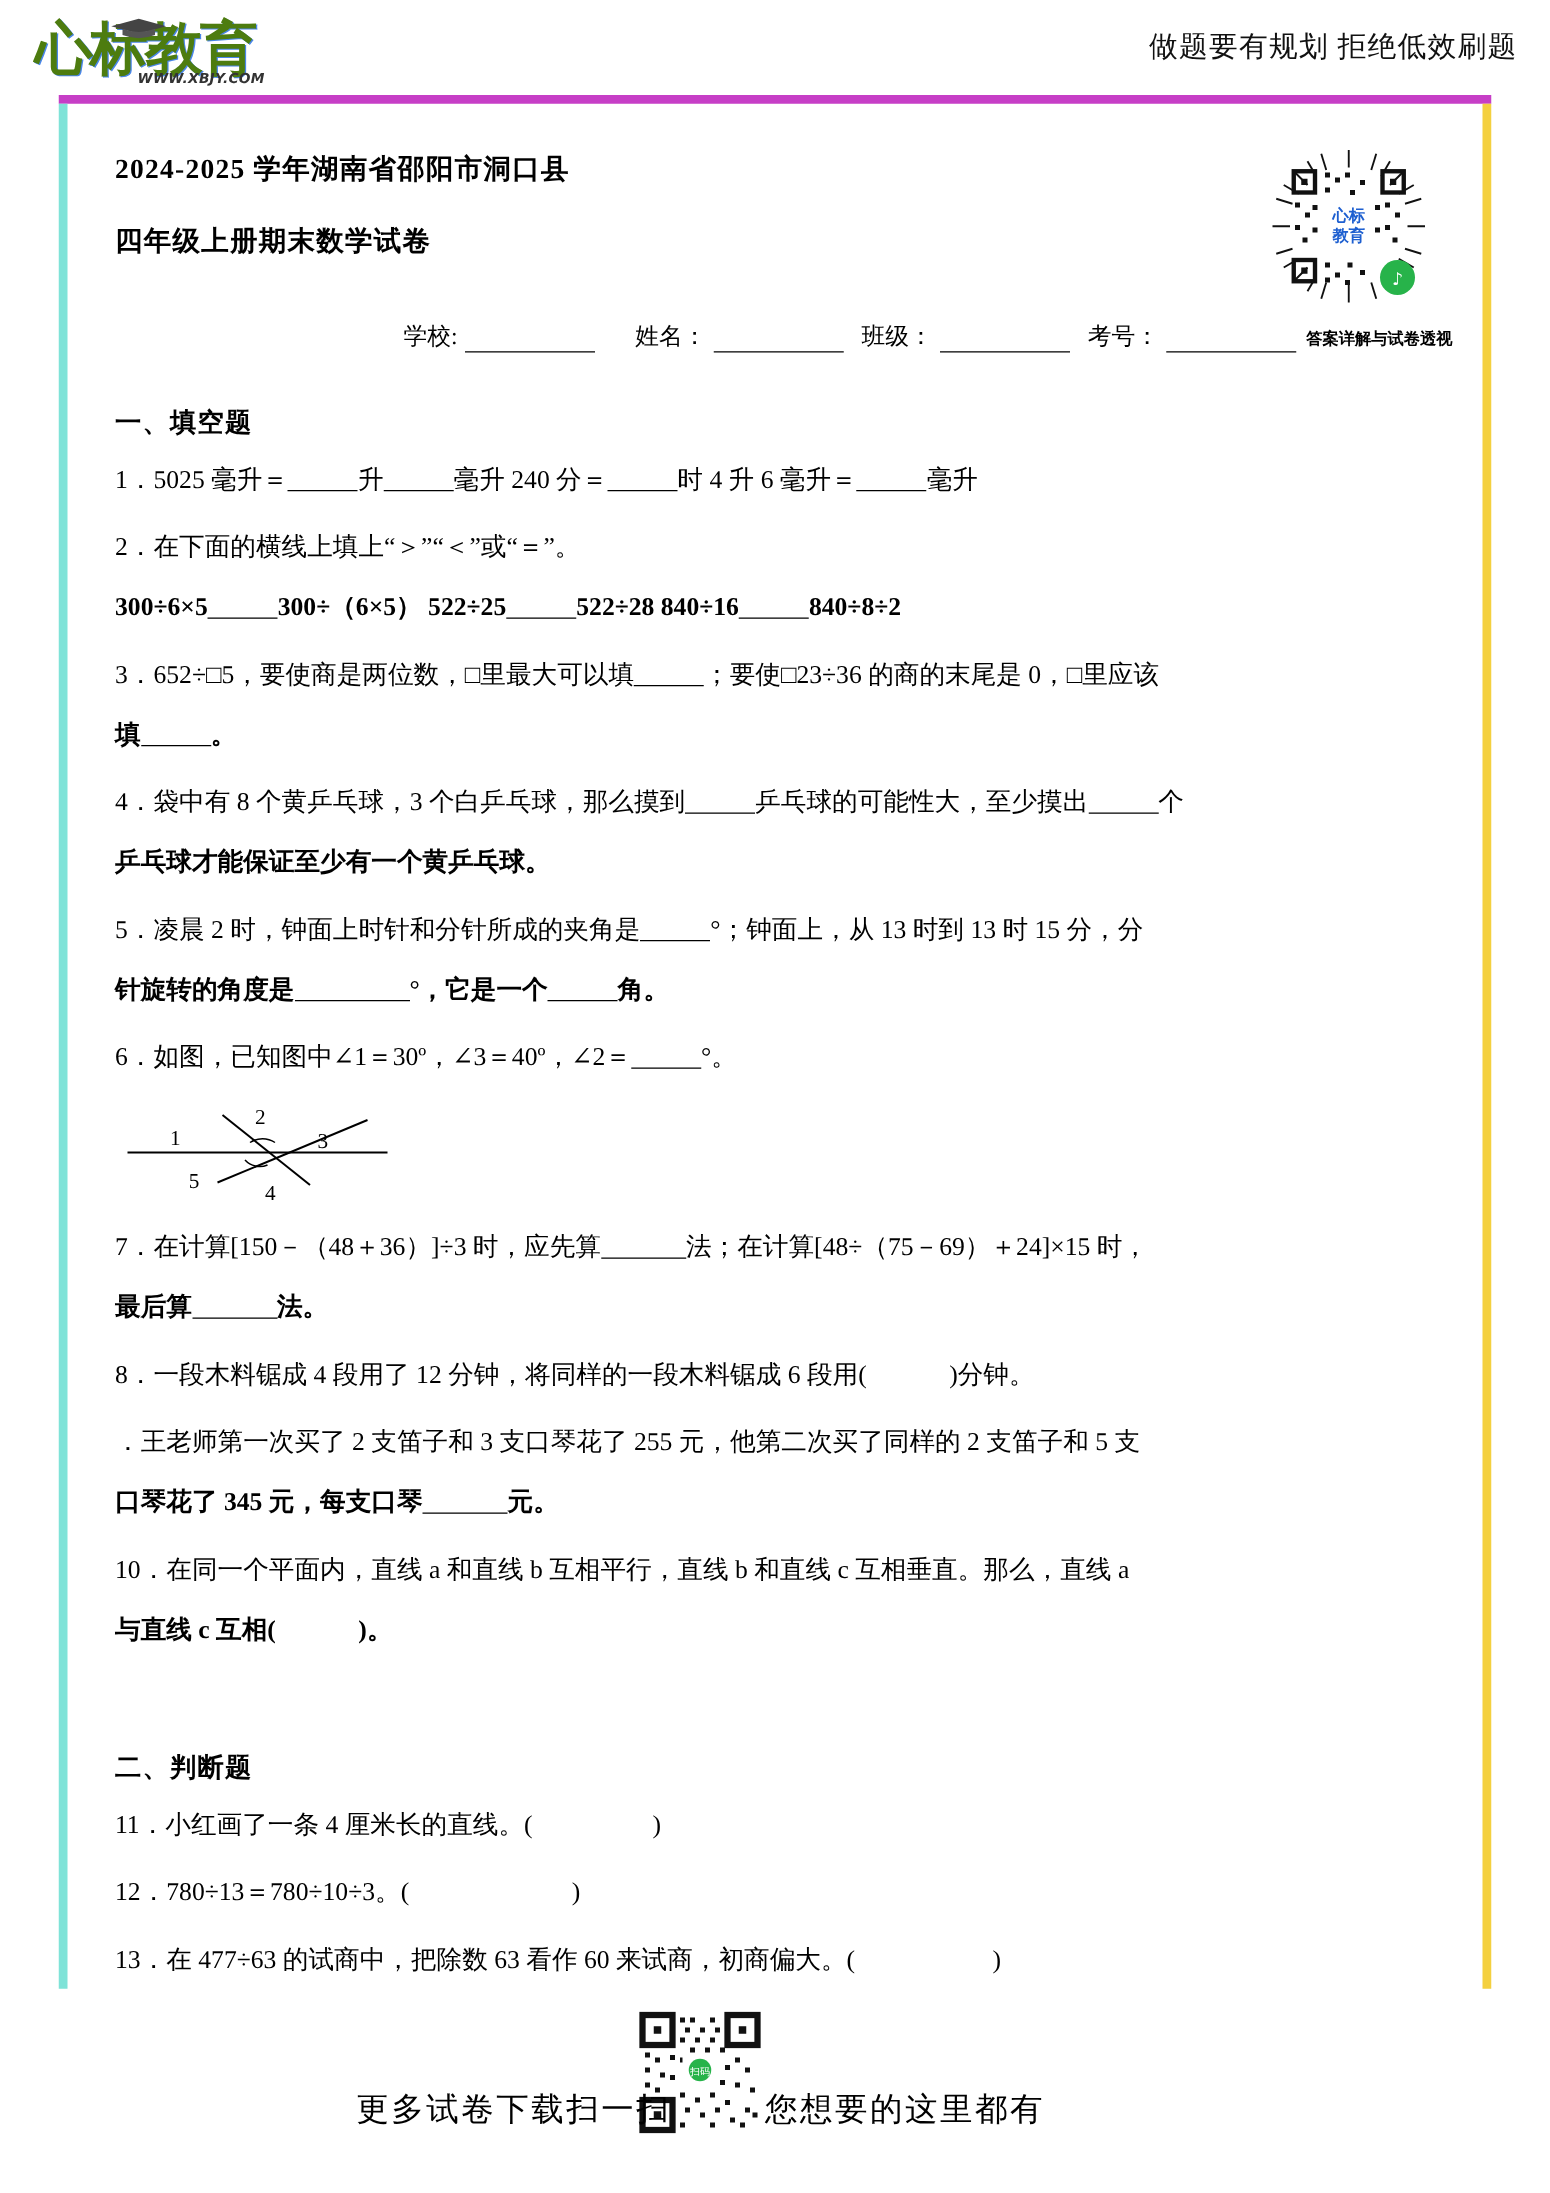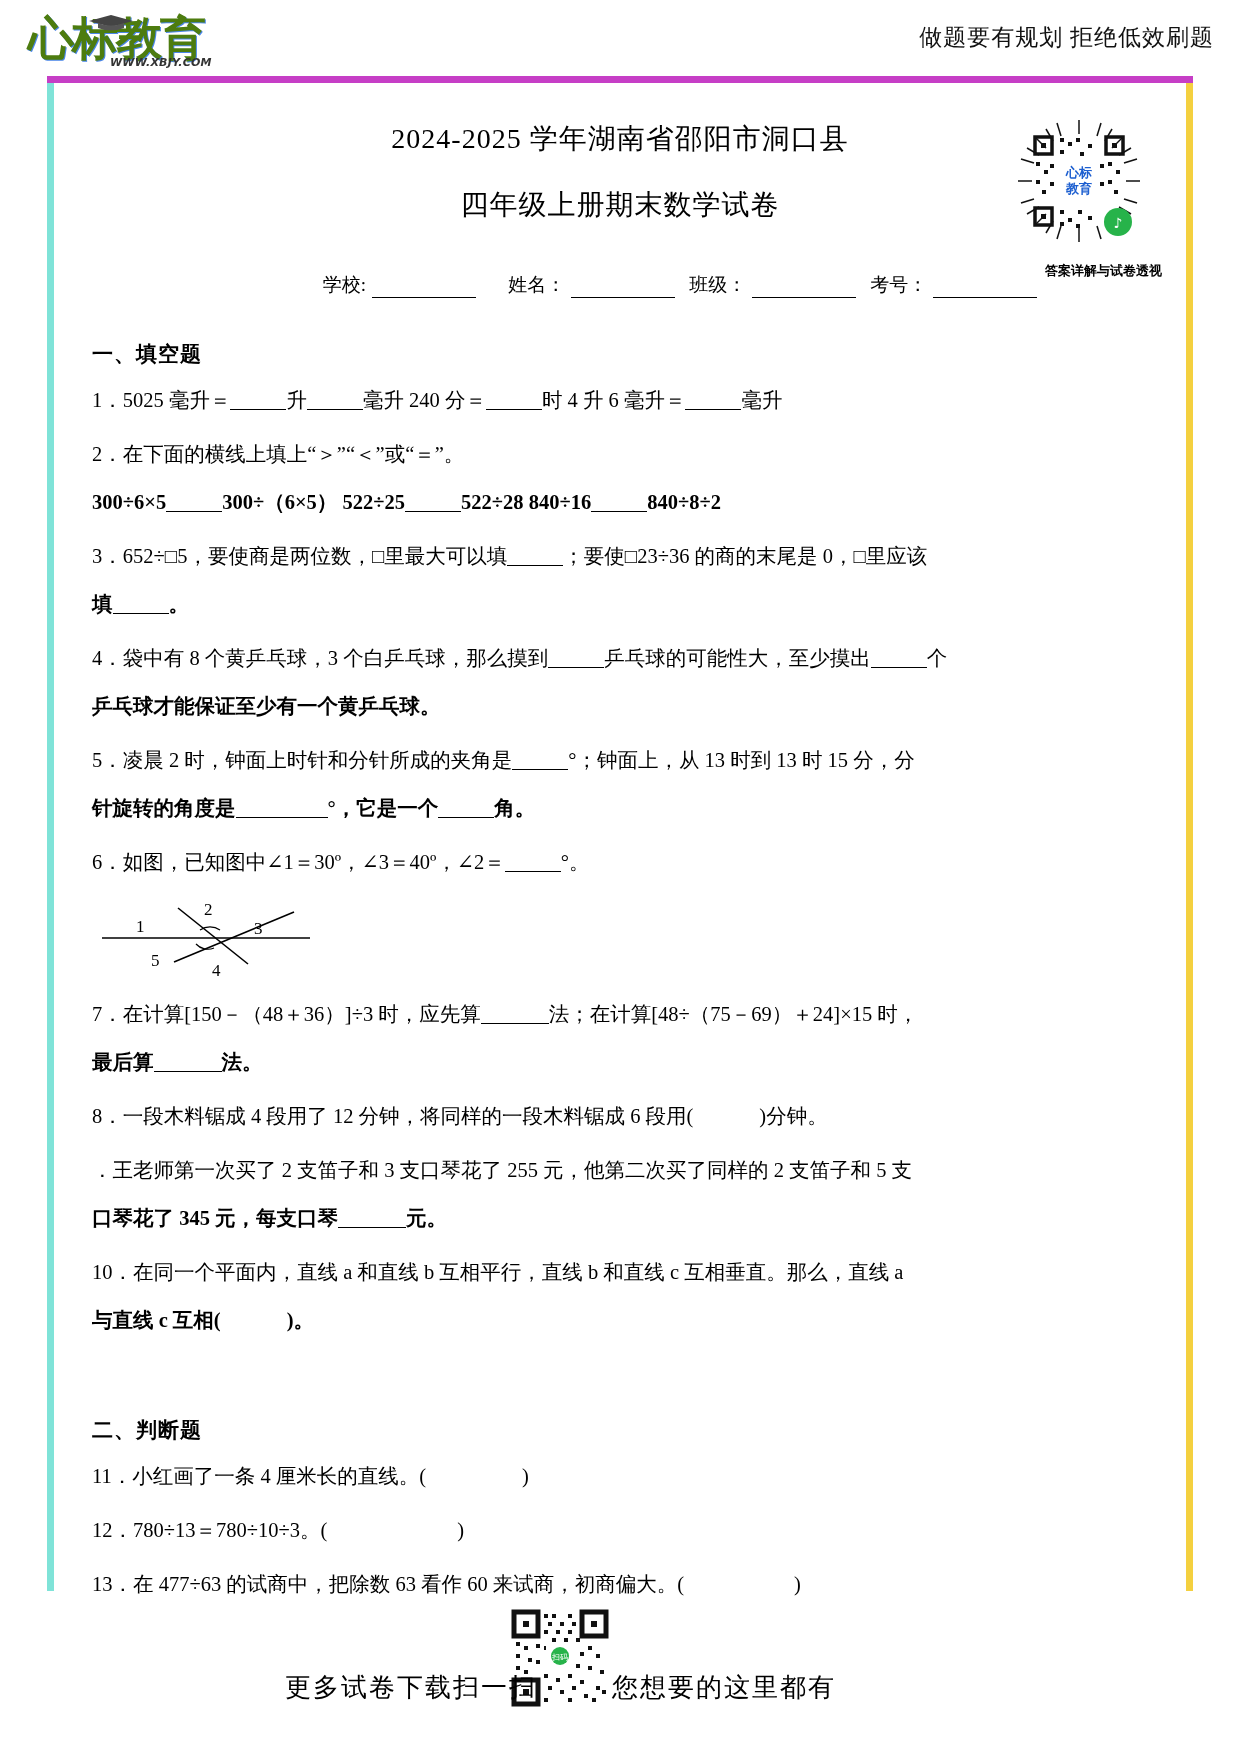--- a/index.html
+++ b/index.html
@@ -64,23 +64,22 @@
     background: #f4d03f;
   }
 
   
   .paper {
     position: absolute; left: 54px; top: 90px; width: 1132px; height: 1500px;
     padding: 0 38px;
   }
 
   .title1, .title2 {
-    text-align: center;
-    font-weight: normal;
-    font-size: 28px;
+    font-weight: bold;
+    font-size: 22px;
     letter-spacing: 1px;
     color: #000;
   }
   .title1 { margin-top: 30px; }
   .title2 { margin-top: 28px; }
 
   
   .inforow {
     margin-top: 48px;
     display: flex;

